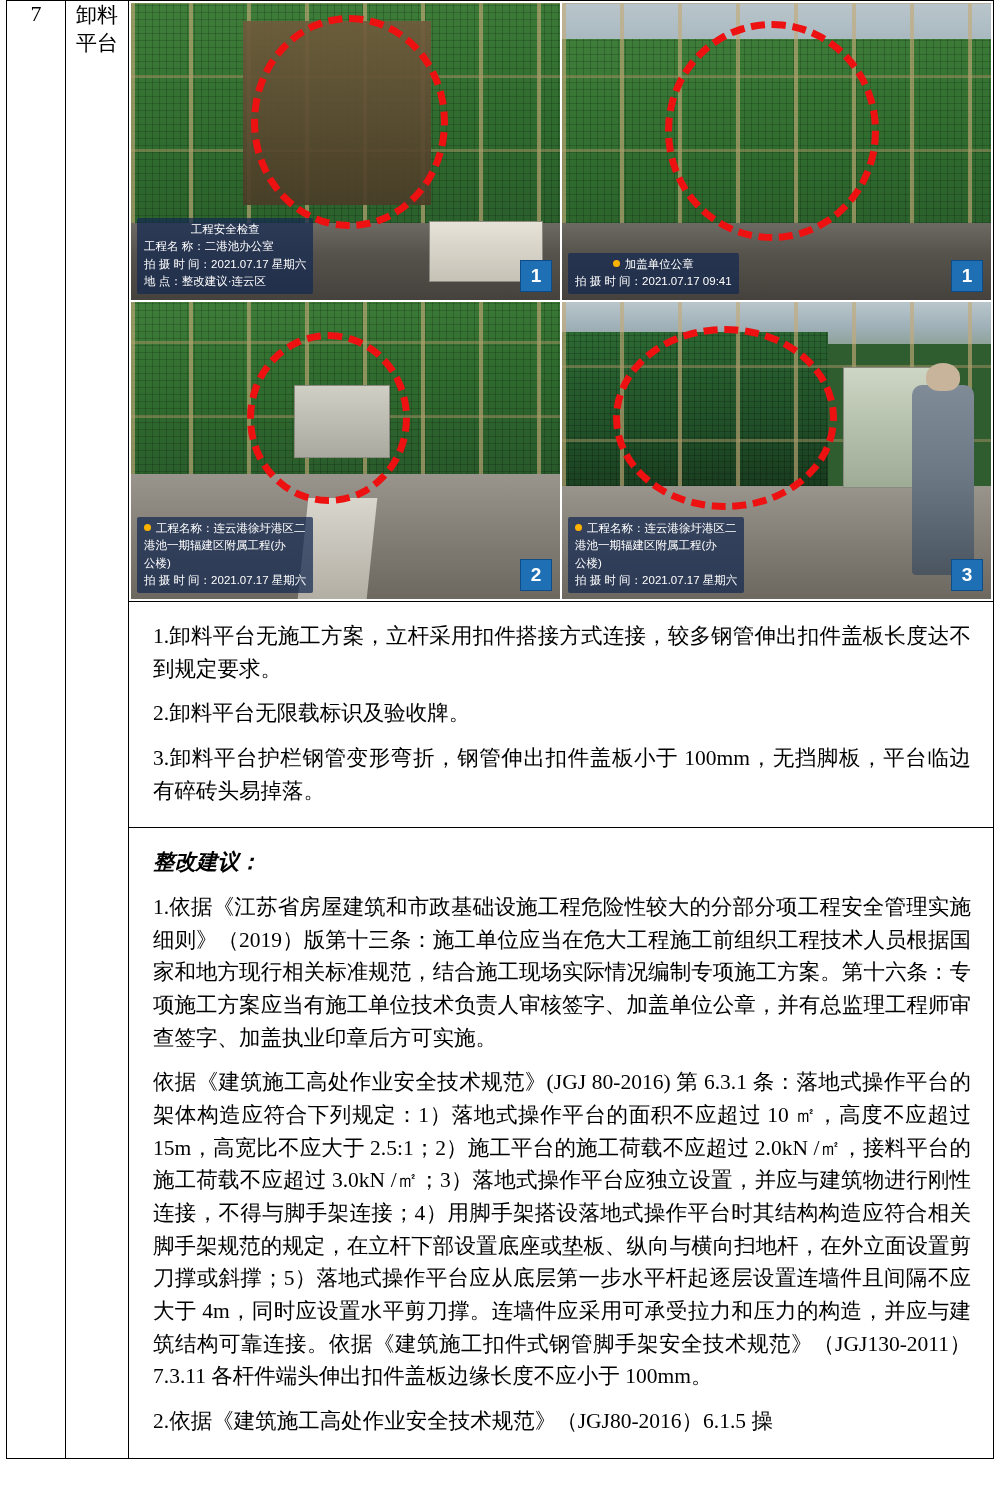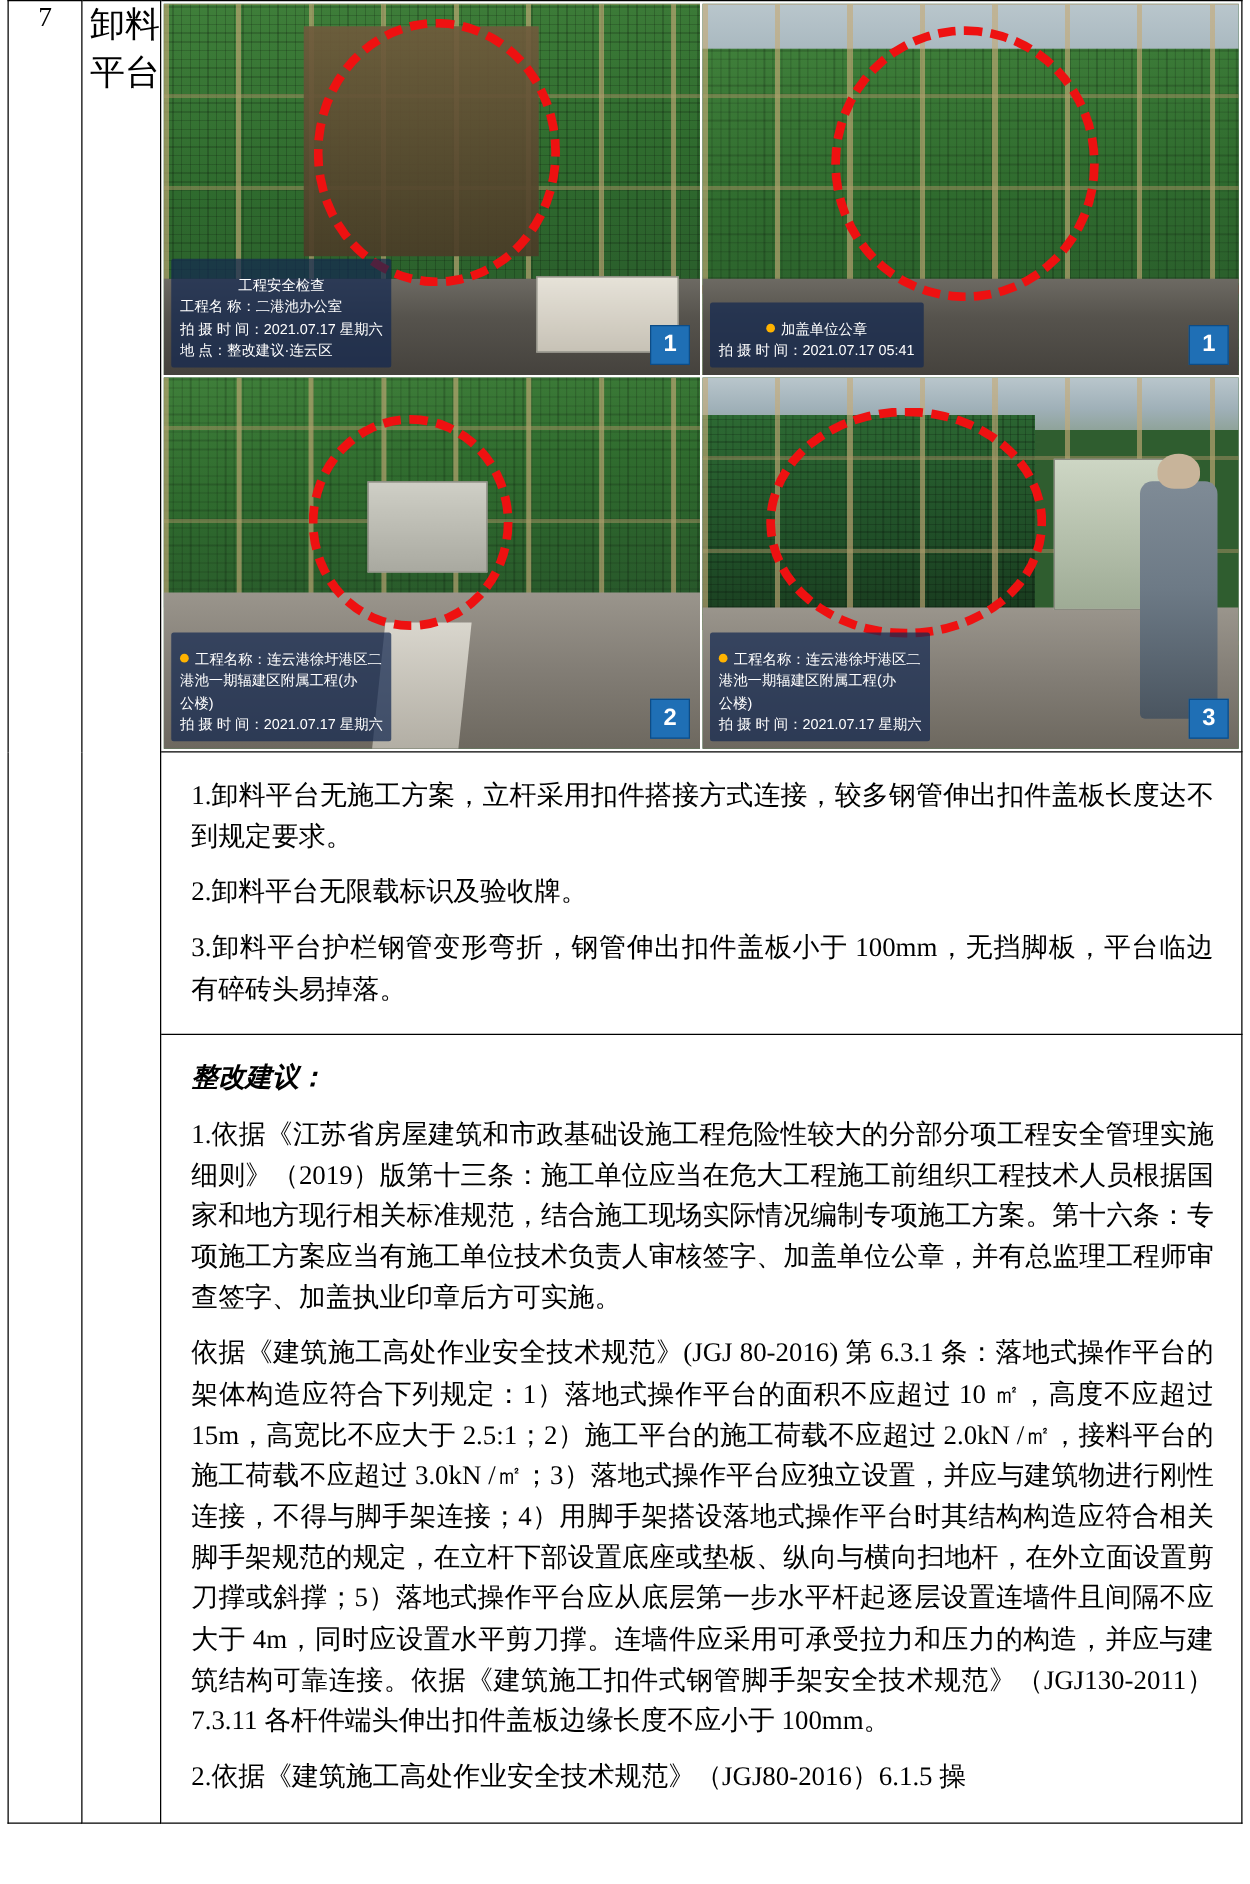--- a/index.html
+++ b/index.html
@@ -15,21 +15,21 @@
     width:988px;
     margin:0 auto;
     table-layout:fixed;
   }
   table.main td{
     border:1px solid #000;
     vertical-align:top;
     padding:0;
   }
   .col-no{width:58px;text-align:center;vertical-align:middle;font-size:22px;}
-  .col-item{width:62px;text-align:right;vertical-align:middle;font-size:28px;line-height:1.35;
+  .col-item{width:62px;text-align:center;vertical-align:middle;font-size:21px;line-height:1.35;
             font-family:"Liberation Sans","DejaVu Sans",sans-serif;}
   .col-main{width:auto;}
 
   .photo-grid{
     display:grid;
     grid-template-columns:1fr 1fr;
     gap:2px;
     padding:2px;
     background:#fff;
   }
@@ -90,21 +90,21 @@
     border-radius:50%;
     box-sizing:border-box;
   }
   .caption{
     position:absolute;left:6px;bottom:6px;
     background:rgba(20,40,80,.72);
     color:#fff;
     font-family:"Liberation Sans","DejaVu Sans",sans-serif;
     font-size:11.5px;
     line-height:1.5;
-    padding:14px 7px 4px 7px;
+    padding:3px 7px 4px 7px;
     max-width:72%;
     border-radius:2px;
   }
   .caption .ttl{display:block;text-align:center;}
   .caption .dot{
     display:inline-block;width:7px;height:7px;border-radius:50%;
     background:#ffb300;margin-right:5px;vertical-align:1px;
   }
   .badge{
     position:absolute;right:8px;bottom:8px;
@@ -160,21 +160,21 @@
 
         <div class="photo">
           <div class="sky"></div>
           <div class="net" style="top:12%;"></div>
           <div class="poles"></div>
           <div style="position:absolute;left:0;right:0;bottom:22%;height:7px;background:#8a3c2e;"></div>
           <div class="ground"></div>
           <div class="circle" style="left:24%;top:6%;width:50%;height:74%;"></div>
           <div class="caption">
             <span class="ttl"><span class="dot"></span><span>加盖单位公章</span></span>
-            <span>拍 摄 时 间：2021.07.17 05:41</span>
+            <span>拍 摄 时 间：2021.07.17 09:41</span>
           </div>
           <div class="badge">1</div>
         </div>
 
         <div class="photo">
           <div class="net" style="height:62%;"></div>
           <div class="poles" style="height:64%;"></div>
           <div class="ground concrete" style="height:42%;"></div>
           <div class="slab" style="left:38%;top:28%;width:22%;height:24%;"></div>
           <div style="position:absolute;left:40%;bottom:0;width:16%;height:34%;background:linear-gradient(180deg,#d9d6cd,#b2aea4);transform:skewX(-6deg);"></div>

